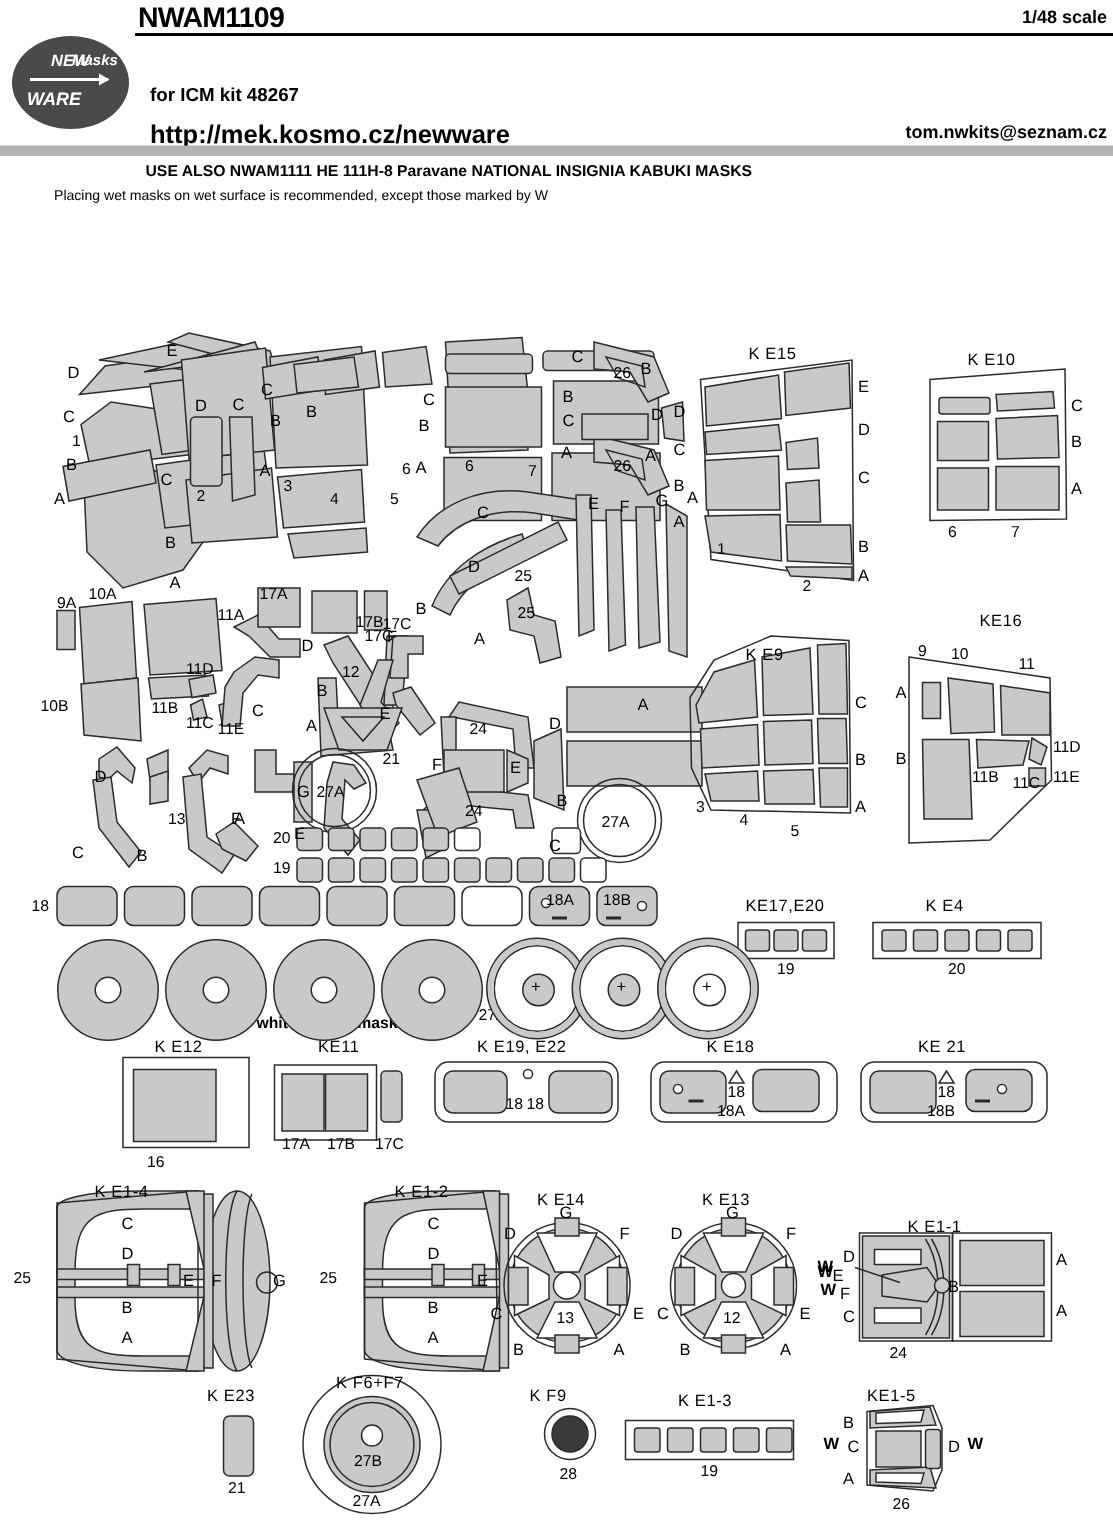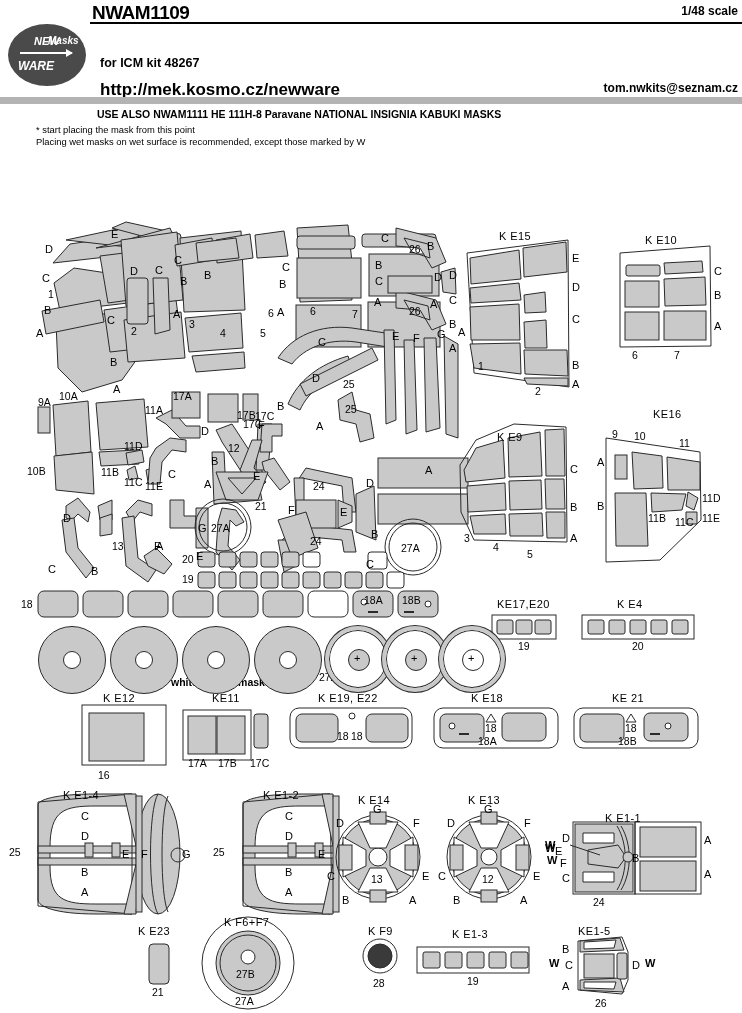--- a/index.html
+++ b/index.html
@@ -73,21 +73,20 @@
     <div class="lnew">NEW</div>
     <div class="lmasks">Masks</div>
     <div class="larrow"></div>
     <div class="lware">WARE</div>
   </div>
 </div>
 <div id="grey-bar"></div>
 <div id="use-also">USE ALSO NWAM1111 HE 111H-8 Paravane NATIONAL INSIGNIA KABUKI MASKS</div>
 
 <div id="important">
-  <div class="t">* start placing the mask from this point</div>
   <div class="t">Placing wet masks on wet surface is recommended, except those marked by  W</div>
 </div>
 
 <svg id="sheet" style="left:0;top:0;width:742px;height:1013px" viewBox="0 0 742 1013">
 
   <polygon class="pg" points="56,323 96,310 134,330 142,352 122,380 82,392 58,368"></polygon>
   <polygon class="pg" points="54,283 60,311 128,303 145,300 140,278 74,268"></polygon>
   <polygon class="pg" points="53,263 124,255 141,253 138,234 70,244"></polygon>
   <polygon class="pg" points="66,240 122,228 140,229 136,248"></polygon>
   <polygon class="pg" points="112,228 168,243 186,252 180,234 126,222"></polygon>
@@ -611,21 +610,21 @@
 <div class="ltr abs" style="left:704px;top:868px">A</div>
 <div class="num abs" style="left:593px;top:896px">24</div>
 
 <div class="grp-title" style="left:138px;top:925px">K E23</div>
 <div class="num abs" style="left:152px;top:986px">21</div>
 
 <div class="grp-title" style="left:224px;top:916px">K F6+F7</div>
 <div class="num abs" style="left:236px;top:968px">27B</div>
 <div class="num abs" style="left:235px;top:995px">27A</div>
 
-<div class="grp-title" style="left:368px;top:925px">K F9</div>
+<div class="grp-title" style="left:353px;top:925px">K F9</div>
 <div class="num abs" style="left:373px;top:977px">28</div>
 
 <div class="grp-title" style="left:452px;top:928px">K E1-3</div>
 <div class="num abs" style="left:467px;top:975px">19</div>
 
 <div class="grp-title" style="left:578px;top:925px">KE1-5</div>
 <div class="ltr abs" style="left:562px;top:943px">B</div>
 <div class="ltr abs" style="left:565px;top:959px">C</div>
 <div class="lbl abs lbl-b" style="left:549px;top:958px">W</div>
 <div class="ltr abs" style="left:562px;top:980px">A</div>

